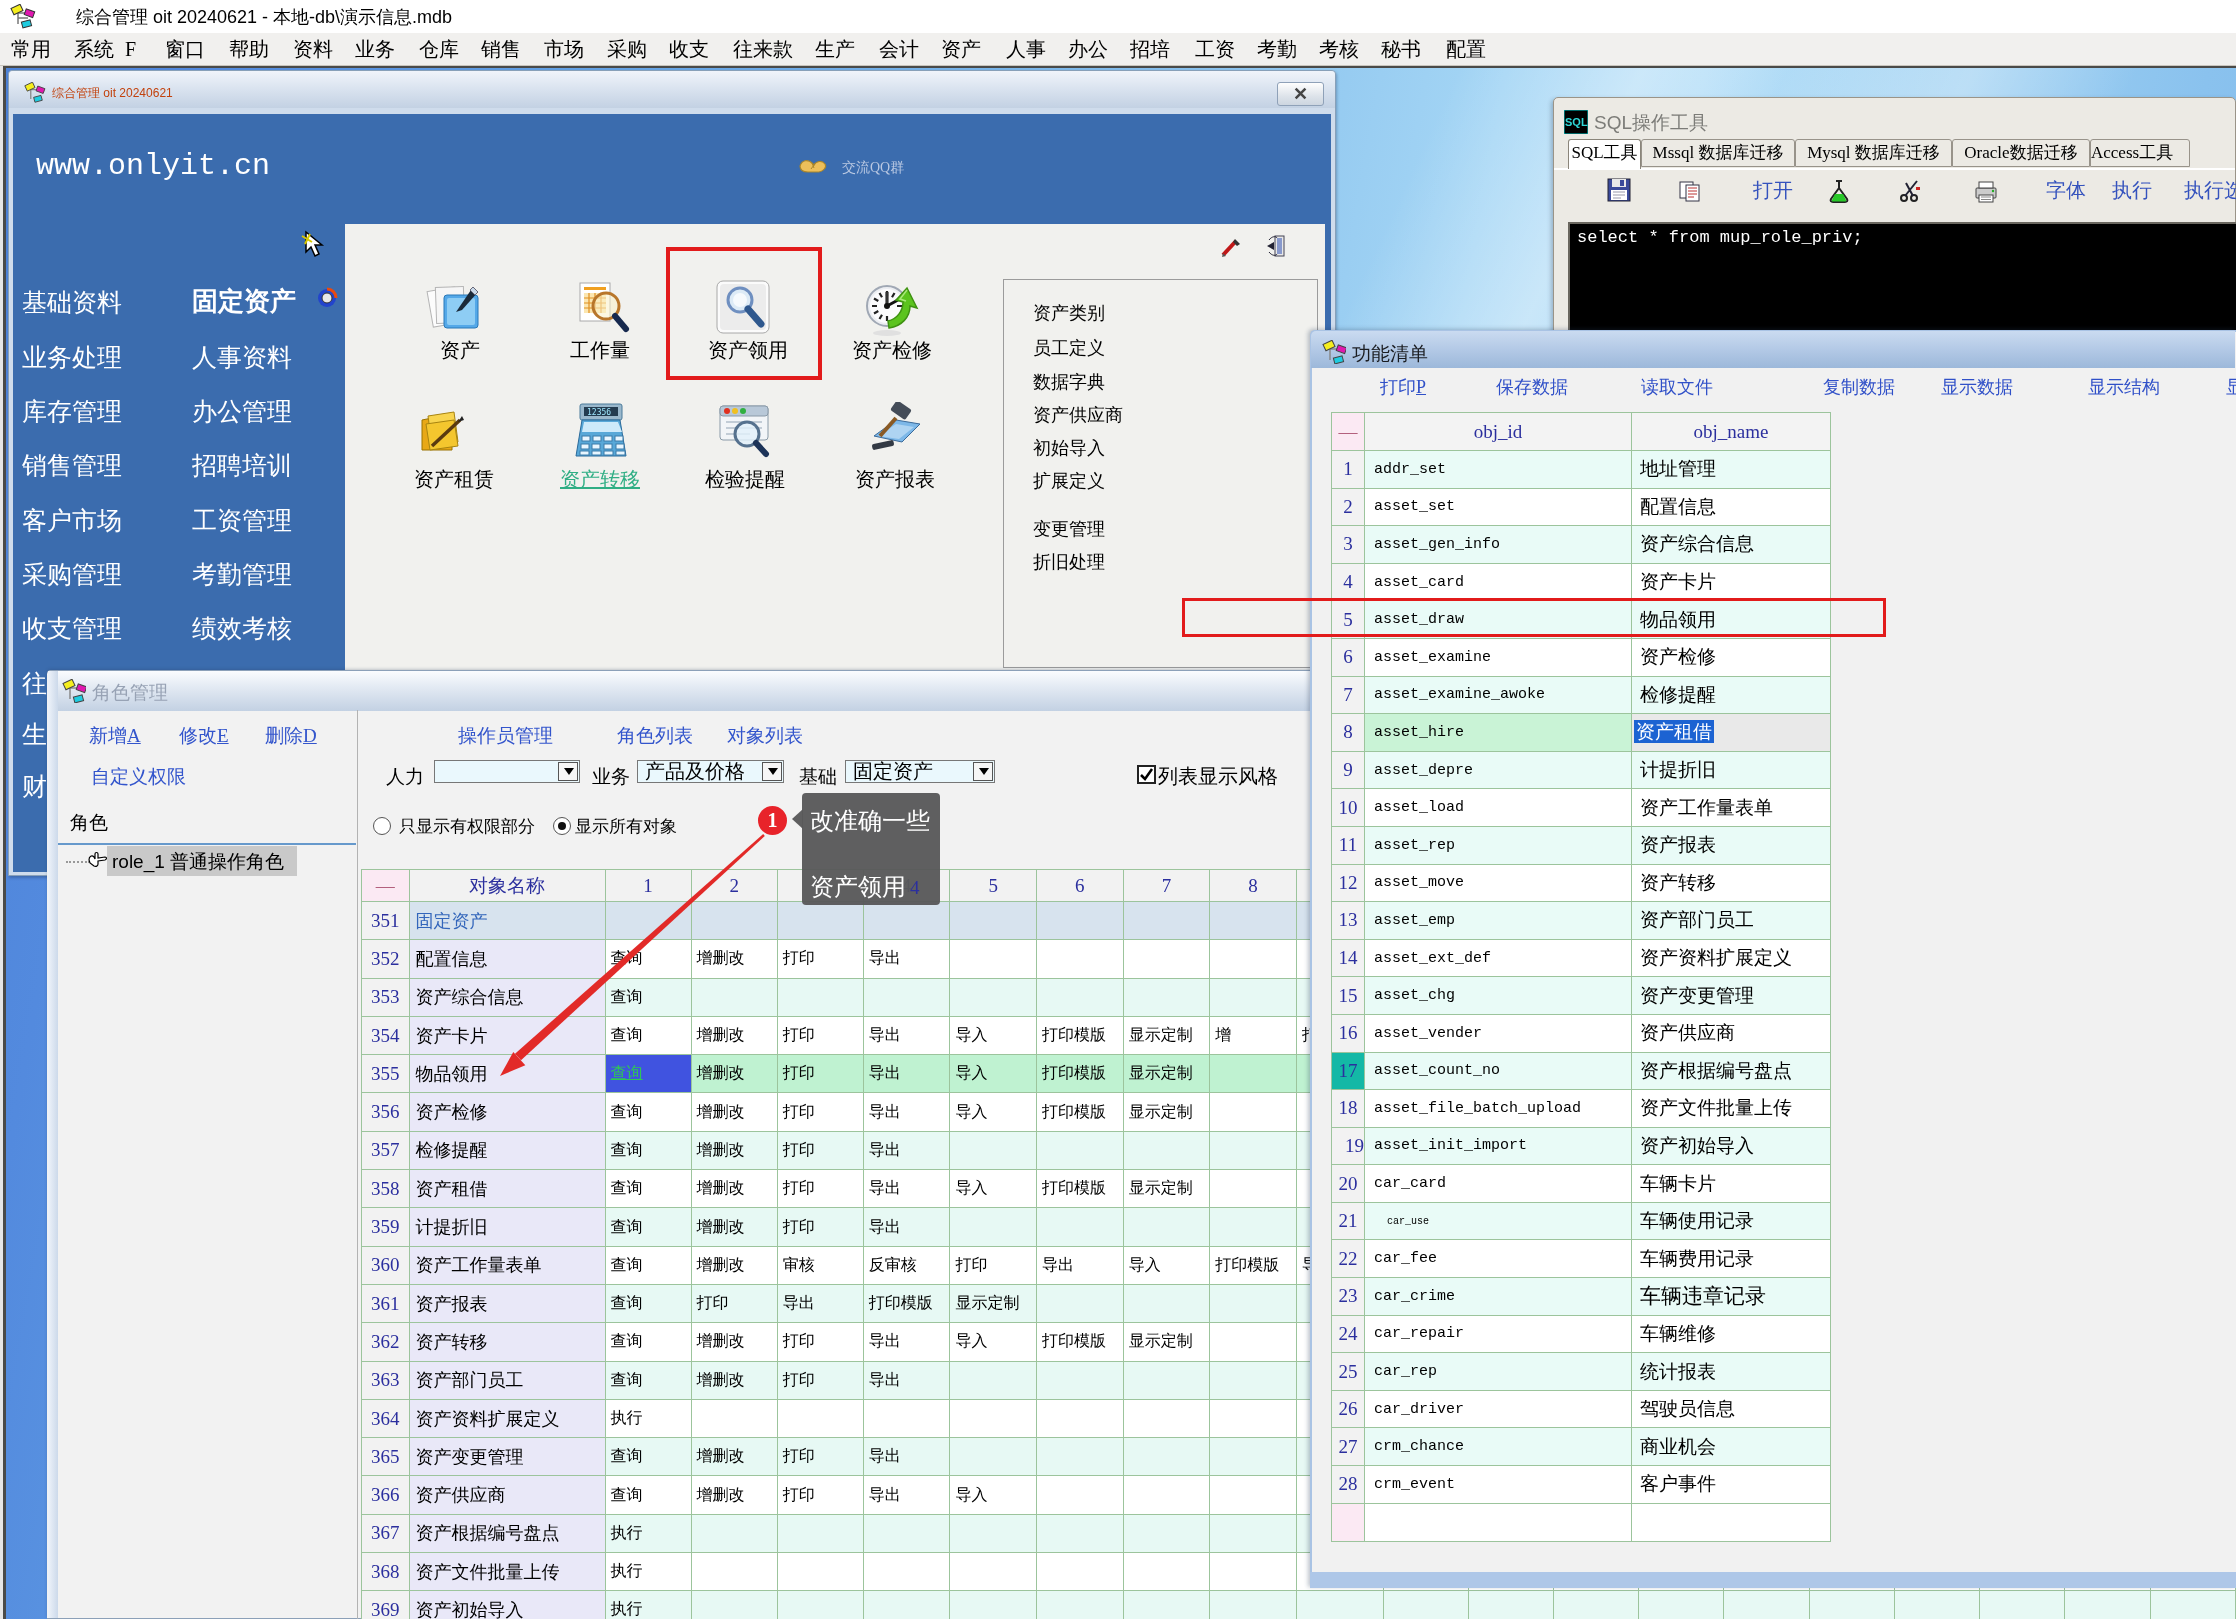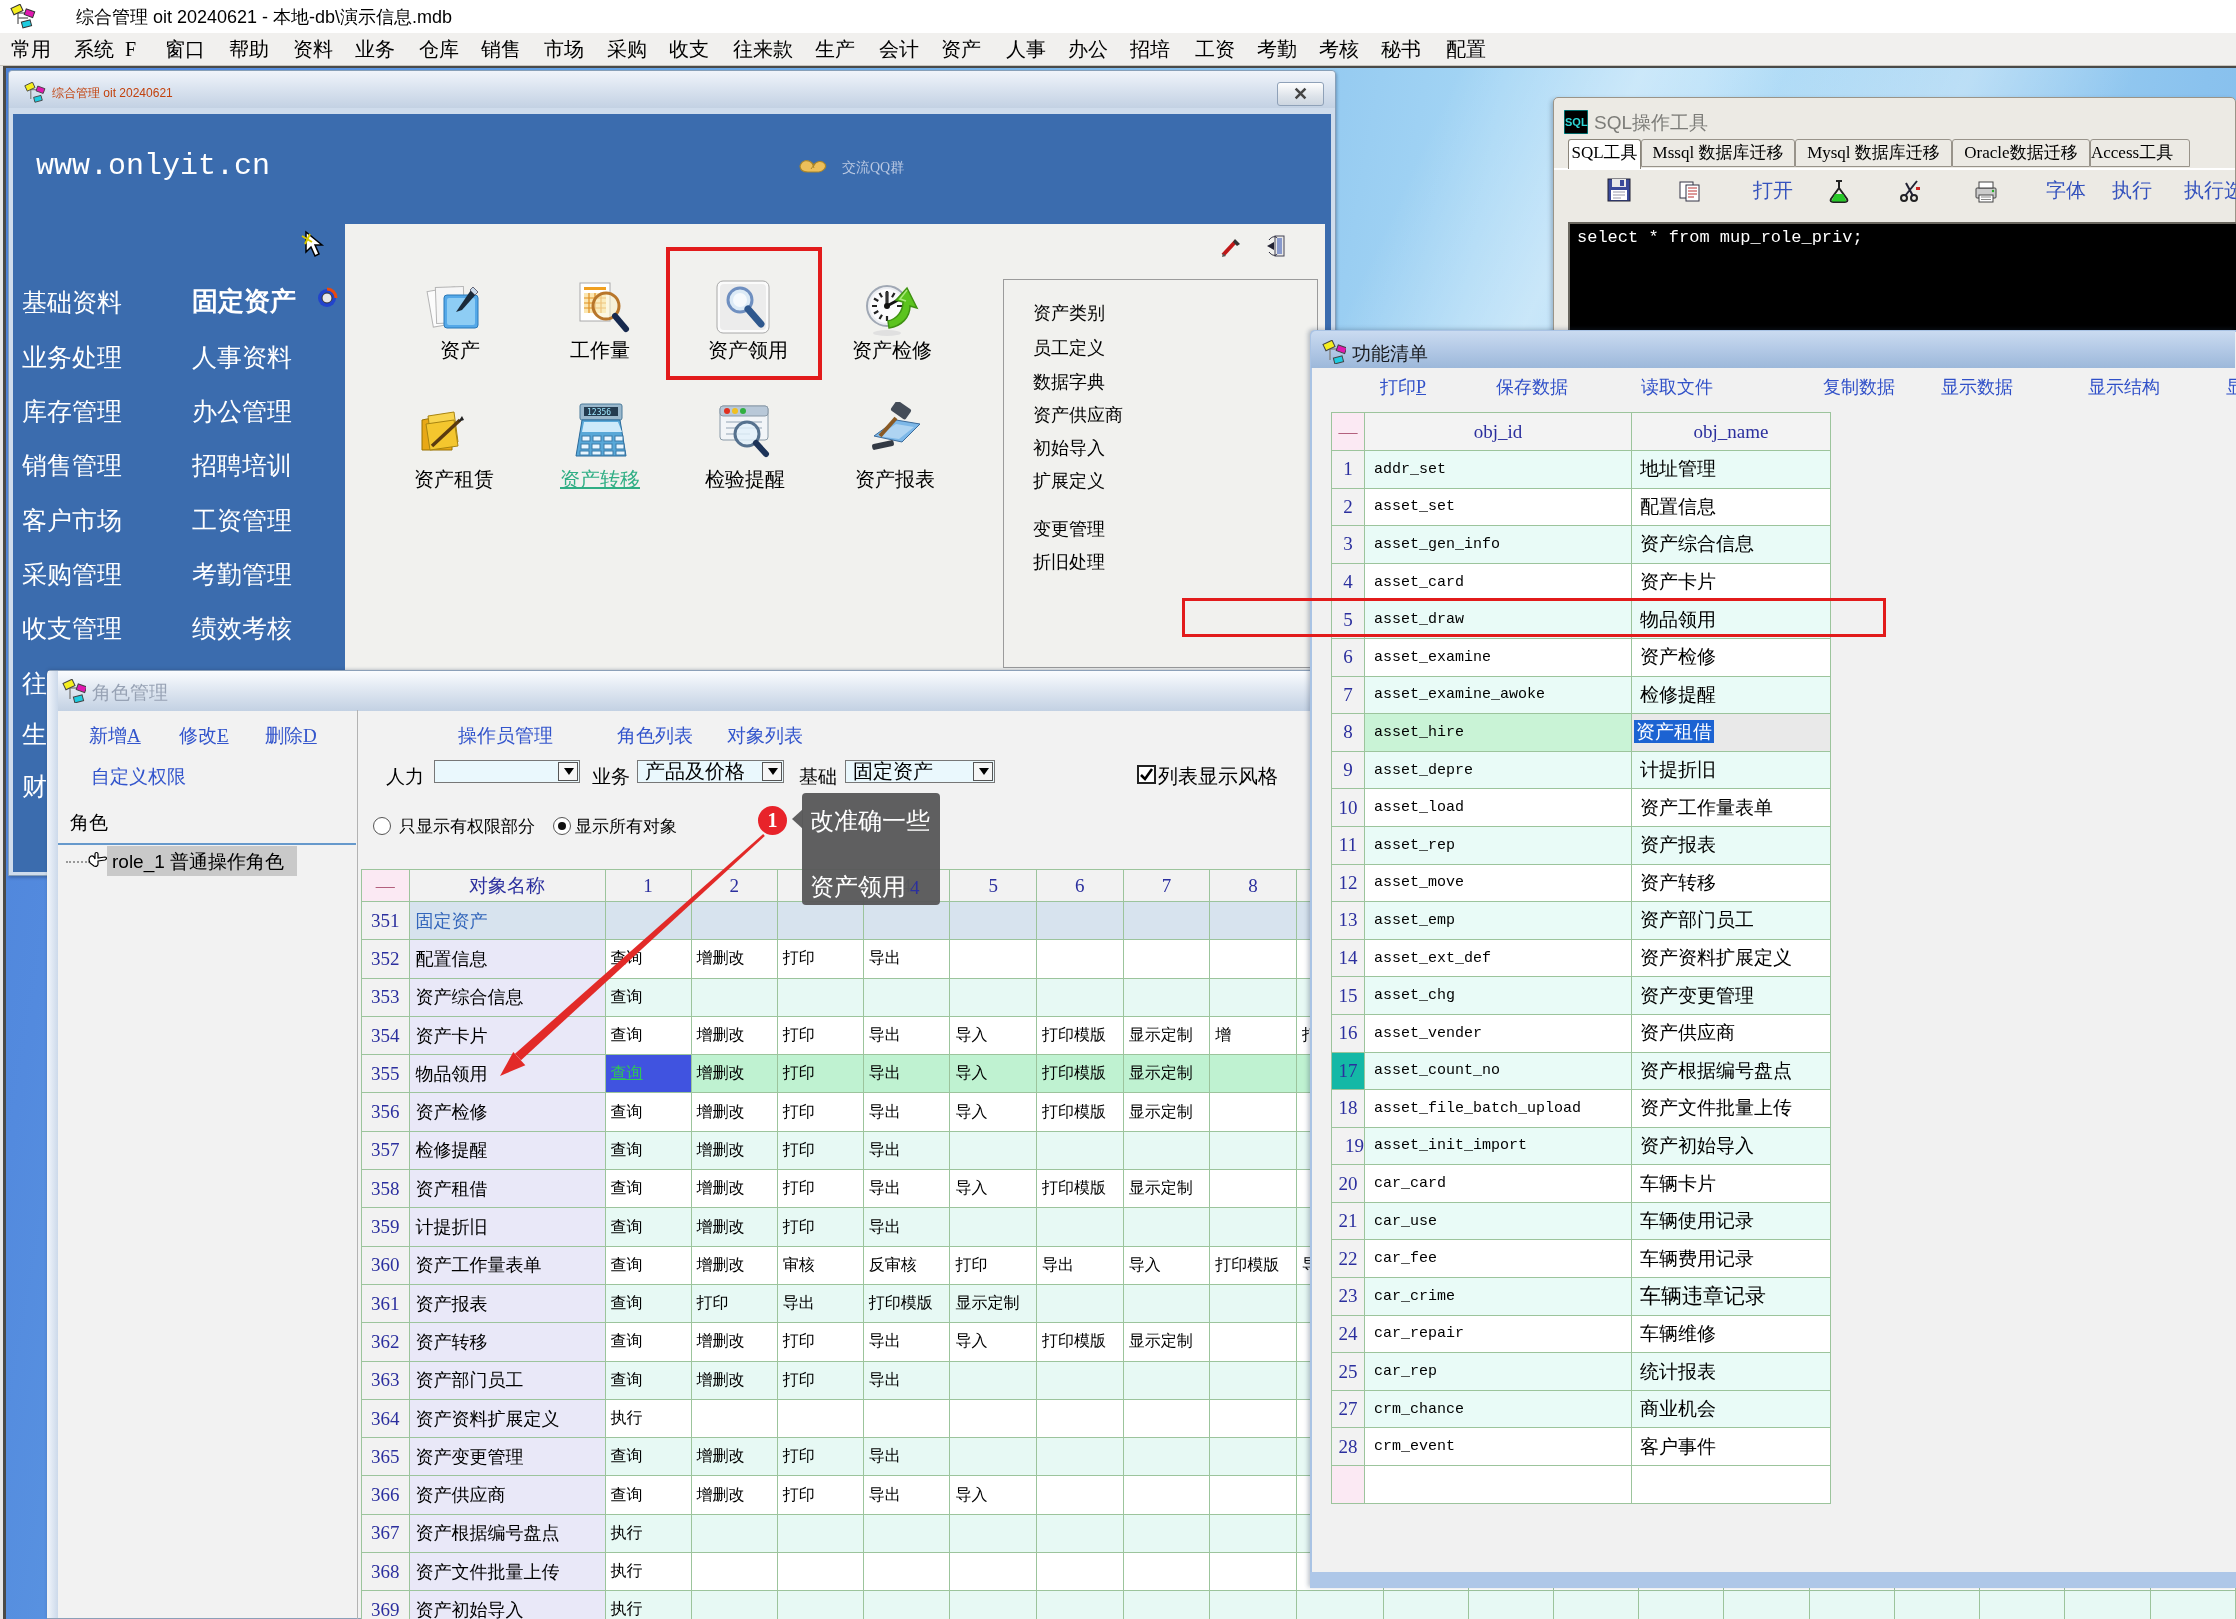--- a/index.html
+++ b/index.html
@@ -915,21 +915,21 @@
         <td class="mono" style="background:#e9fbf7;font-size:15px;padding-left:9px;color:#000">asset_init_import</td>
         <td class="ser" style="background:#e9fbf7;font-size:19px;padding-left:8px;color:#000">资产初始导入</td>
       </tr>
       <tr style="height:37.6px">
         <td class="ser" style="background:#f2f2f2;color:#2b2f9e;text-align:center;font-size:19px">20</td>
         <td class="mono" style="background:#fff;font-size:15px;padding-left:9px;color:#000">car_card</td>
         <td class="ser" style="background:#fff;font-size:19px;padding-left:8px;color:#000">车辆卡片</td>
       </tr>
       <tr style="height:37.6px">
         <td class="ser" style="background:#f2f2f2;color:#2b2f9e;text-align:center;font-size:19px">21</td>
-        <td class="mono" style="background:#e9fbf7;font-size:15px;padding-left:9px;color:#000">car_use</td>
+        <td class="mono" style="background:#e9fbf7;font-size:10px;padding-left:22px;color:#000">car_use</td>
         <td class="ser" style="background:#e9fbf7;font-size:19px;padding-left:8px;color:#000">车辆使用记录</td>
       </tr>
       <tr style="height:37.6px">
         <td class="ser" style="background:#f2f2f2;color:#2b2f9e;text-align:center;font-size:19px">22</td>
         <td class="mono" style="background:#fff;font-size:15px;padding-left:9px;color:#000">car_fee</td>
         <td class="ser" style="background:#fff;font-size:19px;padding-left:8px;color:#000">车辆费用记录</td>
       </tr>
       <tr style="height:37.6px">
         <td class="ser" style="background:#f2f2f2;color:#2b2f9e;text-align:center;font-size:19px">23</td>
         <td class="mono" style="background:#e9fbf7;font-size:15px;padding-left:9px;color:#000">car_crime</td>
@@ -937,20 +937,25 @@
       </tr>
       <tr style="height:37.6px">
         <td class="ser" style="background:#f2f2f2;color:#2b2f9e;text-align:center;font-size:19px">24</td>
         <td class="mono" style="background:#fff;font-size:15px;padding-left:9px;color:#000">car_repair</td>
         <td class="ser" style="background:#fff;font-size:19px;padding-left:8px;color:#000">车辆维修</td>
       </tr>
       <tr style="height:37.6px">
         <td class="ser" style="background:#f2f2f2;color:#2b2f9e;text-align:center;font-size:19px">25</td>
         <td class="mono" style="background:#e9fbf7;font-size:15px;padding-left:9px;color:#000">car_rep</td>
         <td class="ser" style="background:#e9fbf7;font-size:19px;padding-left:8px;color:#000">统计报表</td>
+      </tr>
+      <tr style="height:37.6px">
+        <td class="ser" style="background:#f2f2f2;color:#2b2f9e;text-align:center;font-size:19px">26</td>
+        <td class="mono" style="background:#fff;font-size:15px;padding-left:9px;color:#000">car_driver</td>
+        <td class="ser" style="background:#fff;font-size:19px;padding-left:8px;color:#000">驾驶员信息</td>
       </tr>
       <tr style="height:37.6px">
         <td class="ser" style="background:#f2f2f2;color:#2b2f9e;text-align:center;font-size:19px">27</td>
         <td class="mono" style="background:#e9fbf7;font-size:15px;padding-left:9px;color:#000">crm_chance</td>
         <td class="ser" style="background:#e9fbf7;font-size:19px;padding-left:8px;color:#000">商业机会</td>
       </tr>
       <tr style="height:37.6px">
         <td class="ser" style="background:#f2f2f2;color:#2b2f9e;text-align:center;font-size:19px">28</td>
         <td class="mono" style="background:#fff;font-size:15px;padding-left:9px;color:#000">crm_event</td>
         <td class="ser" style="background:#fff;font-size:19px;padding-left:8px;color:#000">客户事件</td>

